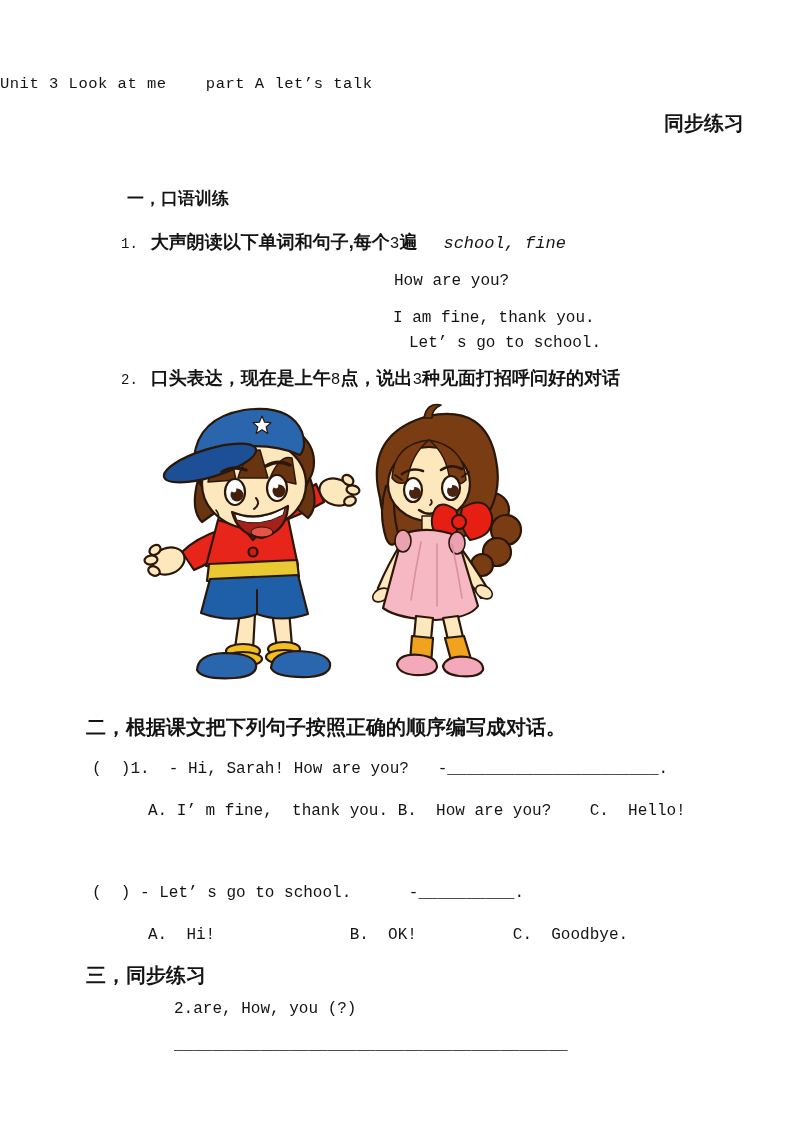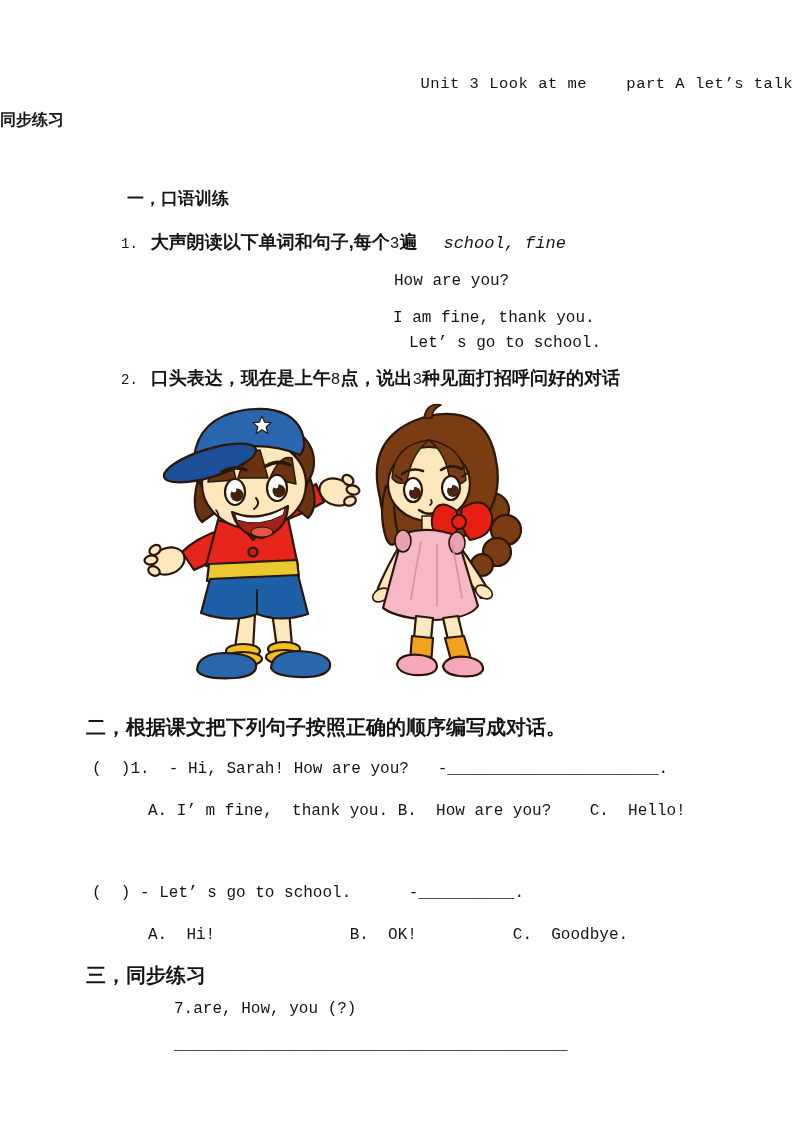--- a/index.html
+++ b/index.html
@@ -8,22 +8,22 @@
     position:relative;
     width:793px; height:1122px;
     background:#ffffff;
     overflow:hidden;
     font-family:"Liberation Sans", sans-serif;
     color:#141414;
   }
   .abs { position:absolute; white-space:pre; }
   .mono { font-family:"Liberation Mono","DejaVu Sans Mono",monospace; }
   .cjk  { font-family:"Liberation Sans","DejaVu Sans",sans-serif; font-weight:bold; }
-  .title-line   { top:75px; left:0; width:793px; text-align:right; font-size:15.5px; letter-spacing:0.5px; }
-  .subtitle     { top:110px; left:0; width:744px; text-align:left; font-size:16px; }
+  .title-line   { top:75px; left:0; width:793px; text-align:left; font-size:15.5px; letter-spacing:0.5px; }
+  .subtitle     { top:110px; left:0; width:744px; text-align:right; font-size:20px; }
   .h-sec1       { top:187px; left:127px; font-size:17px; }
   .item-line    { font-size:18px; }
   .item-num     { font-family:"Liberation Mono","DejaVu Sans Mono",monospace; font-weight:normal; font-size:14px; margin-right:13px; }
   .item1        { top:230px; left:121px; }
   .item-en      { font-family:"Liberation Mono","DejaVu Sans Mono",monospace; font-weight:normal; font-size:17px; }
   .en-num       { font-family:"Liberation Mono","DejaVu Sans Mono",monospace; font-weight:normal; font-size:16px; }
   .gap-en       { margin-left:26px;font-style:italic; }
   .sent1        { top:272px; left:394px; font-size:16px; }
   .sent2        { top:309px; left:393px; font-size:16px; }
   .sent3        { top:334px; left:393px; font-size:16px;margin-left:16px; }
@@ -187,16 +187,16 @@
     </g>
   </svg>
 
   <div class="abs cjk h-sec2">二，根据课文把下列句子按照正确的顺序编写成对话。</div>
   <div class="abs mono qline1">(  )1.  - Hi, Sarah! How are you?   -______________________.</div>
   <div class="abs mono qline2">(  ) - Let’ s go to school.      -__________.</div>
   <div class="abs mono opts1">A. I’ m fine,  thank you. B.  How are you?    C.  Hello!</div>
   <div class="abs mono opts2">A.  Hi!              B.  OK!          C.  Goodbye.</div>
 
   <div class="abs cjk h-sec3">三，同步练习</div>
-  <div class="abs mono s3item">7.are, How, you (?)</div>
+  <div class="abs mono s3item">2.are, How, you (?)</div>
   <div class="abs mono ansline">_________________________________________</div>
 
 </div>
 
 </body></html>

